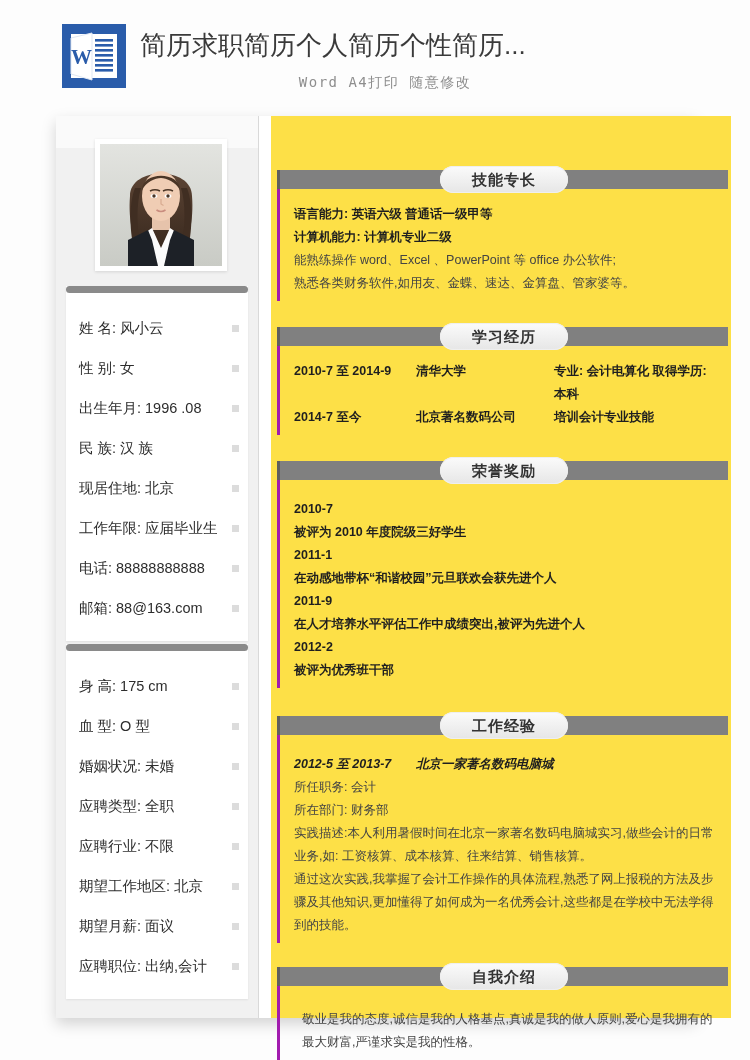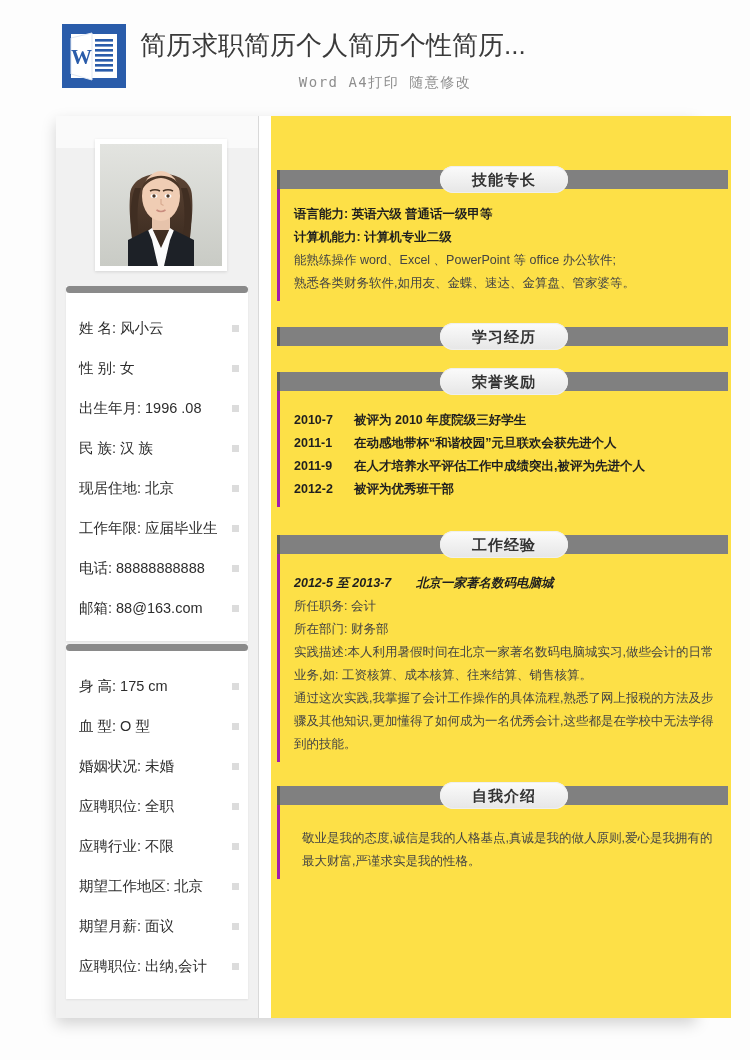--- a/index.html
+++ b/index.html
@@ -178,21 +178,21 @@
     white-space: nowrap;
   }
   .ln.wrap { white-space: normal; }
   .b { font-weight: bold; color: #1f1f1f; }
 
   .grid2 { display: flex; }
   .c-date { width: 122px; font-weight: bold; color: #1f1f1f; font-size:12.5px;}
   .c-org  { width: 138px; font-weight: bold; color: #1f1f1f; font-size:12.5px;}
   .c-rest { flex: 1; font-weight: bold; color: #1f1f1f; font-size:12.5px;}
 
-  .honor-row { display:flex; }
+  .honor-row { display:flex;flex-direction:column; }
   .h-date { width: 60px; font-weight: bold; color:#1f1f1f; font-size: 12.5px;}
   .h-text { flex:1; font-weight: bold; color:#1f1f1f; font-size: 12.5px;}
 </style>
 </head>
 <body>
 
 <div class="page-header">
 
   <div class="word-icon">
     <svg width="64" height="64" viewBox="0 0 64 64">
@@ -315,21 +315,21 @@
         </div>
         <div class="info-row">
           <span>血 型: O 型</span>
           <span class="bullet"></span>
         </div>
         <div class="info-row">
           <span>婚姻状况: 未婚</span>
           <span class="bullet"></span>
         </div>
         <div class="info-row">
-          <span>应聘职位: 全职</span>
+          <span>应聘类型: 全职</span>
           <span class="bullet"></span>
         </div>
         <div class="info-row">
           <span>应聘行业: 不限</span>
           <span class="bullet"></span>
         </div>
         <div class="info-row">
           <span>期望工作地区: 北京</span>
           <span class="bullet"></span>
         </div>
@@ -356,20 +356,32 @@
         <div class="ln b">计算机能力:  计算机专业二级</div>
         <div class="ln">能熟练操作 word、Excel 、PowerPoint 等 office 办公软件;</div>
         <div class="ln">熟悉各类财务软件,如用友、金蝶、速达、金算盘、管家婆等。</div>
       </div>
     </div>
 
     <div class="section" style="margin-top:26px;">
       <div class="sec-bar">
         <div class="sec-pill">学习经历</div>
       </div>
+      <div class="sec-body">
+        <div class="grid2" style="line-height:23px;">
+          <div class="c-date">2010-7 至 2014-9</div>
+          <div class="c-org">清华大学</div>
+          <div class="c-rest">专业: 会计电算化  取得学历: 本科</div>
+        </div>
+        <div class="grid2" style="line-height:23px;">
+          <div class="c-date">2014-7 至今</div>
+          <div class="c-org">北京著名数码公司</div>
+          <div class="c-rest">培训会计专业技能</div>
+        </div>
+      </div>
     </div>
 
     <div class="section" style="margin-top:26px;">
       <div class="sec-bar">
         <div class="sec-pill">荣誉奖励</div>
       </div>
       <div class="sec-body" style="padding-top:18px;">
         <div class="honor-row" style="line-height:23px;">
           <div class="h-date">2010-7</div>
           <div class="h-text">被评为 2010 年度院级三好学生</div>

